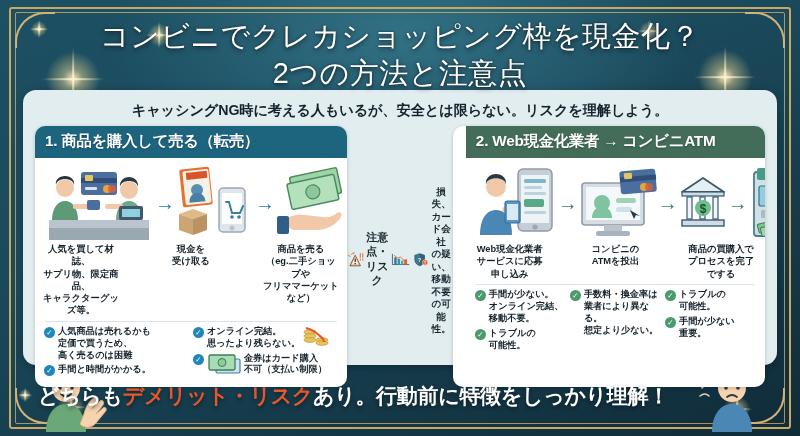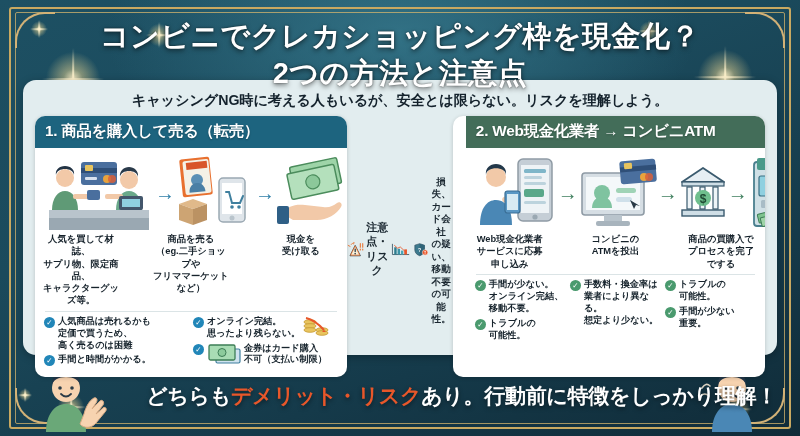--- a/index.html
+++ b/index.html
@@ -55,28 +55,28 @@
   .corner.tr { right: 15px; top: 12px; border-left: none; border-bottom: none; border-top-right-radius: 30px; }
   .corner.bl { left: 15px; bottom: 12px; border-right: none; border-top: none; border-bottom-left-radius: 30px; }
   .corner.br { right: 15px; bottom: 12px; border-left: none; border-top: none; border-bottom-right-radius: 30px; }
 
   
   #title-block {
     position: absolute; left: 0; right: 0; top: 18px;
     text-align: center; z-index: 4;
   }
   #title-block .tline {
-    font-size: 29px; font-weight: bold; color: #ffffff;
+    font-size: 29px; font-weight: normal; color: #ffffff;
     letter-spacing: .5px; line-height: 1.28;
     text-shadow: 0 2px 5px rgba(0,0,0,.55), 0 0 2px rgba(0,0,0,.6);
   }
 
   
   #panel {
-    position: absolute; left: 23px; top: 80px; width: 754px; height: 275px;
+    position: absolute; left: 23px; top: 90px; width: 754px; height: 275px;
     background: #e2edef; border-radius: 13px; z-index: 3;
     box-shadow: 0 2px 8px rgba(0,0,0,.28);
     padding: 6px 8px 0;
   }
 
   #lead {
     text-align: center; font-size: 14.2px; font-weight: bold;
     color: #14222c; letter-spacing: -.1px; padding: 5px 0 6px;
   }
 
@@ -134,21 +134,21 @@
   #center-col .warn-note {
     font-size: 9.6px; font-weight: bold; color: #1a2730;
     text-align: center; line-height: 1.3;
   }
   #center-col .warn-label { font-size: 11px; margin: 2px 0 4px; }
   #center-col .warn-note { margin-top: 2px; }
 
   
   #footer {
     position: absolute; left: 38px; right: 23px; top: 372px; height: 48px;
-    z-index: 4; display: flex; align-items: center; justify-content: flex-end;
+    z-index: 4; display: flex; align-items: center; justify-content: flex-start;
   }
   #footer-text {
     font-size: 21px; font-weight: bold; color: #ffffff;
     letter-spacing: -.3px; white-space: nowrap;
     text-shadow: 0 2px 4px rgba(0,0,0,.5);
   }
   #footer-text .accent { color: #e8572a; }
 
   .person { position: absolute; bottom: 4px; }
   .person.l { left: 38px; }
@@ -252,25 +252,25 @@
                 <path d="M8 58c4-8 12-10 22-9l18 2c6 1 10-1 14-4 3-2 6 1 4 4-4 7-14 13-24 13H18z" fill="#f2c9a8"></path>
                 <rect x="2" y="50" width="12" height="18" rx="2" fill="#2f5f86"></rect>
               </svg>
             </div>
           </div>
 
           <div class="captions">
             <div class="cap" style="white-space:pre-line">人気を買して材誌、
 サプリ物、限定商品、
 キャラクターグッズ等。</div>
+            <div class="cap" style="white-space:pre-line">現金を
+受け取る</div>
             <div class="cap" style="white-space:pre-line">商品を売る
 （eg.二手ショップや
 フリママーケットなど）</div>
-            <div class="cap" style="white-space:pre-line">現金を
-受け取る</div>
           </div>
 
           <div class="divider"></div>
 
           <div class="bullets">
             <div class="bcol">
               <div class="bullet">
                 <span class="chk">✓</span>
                 <span class="btext" style="white-space:pre-line">人気商品は売れるかも
 定価で買うため、

